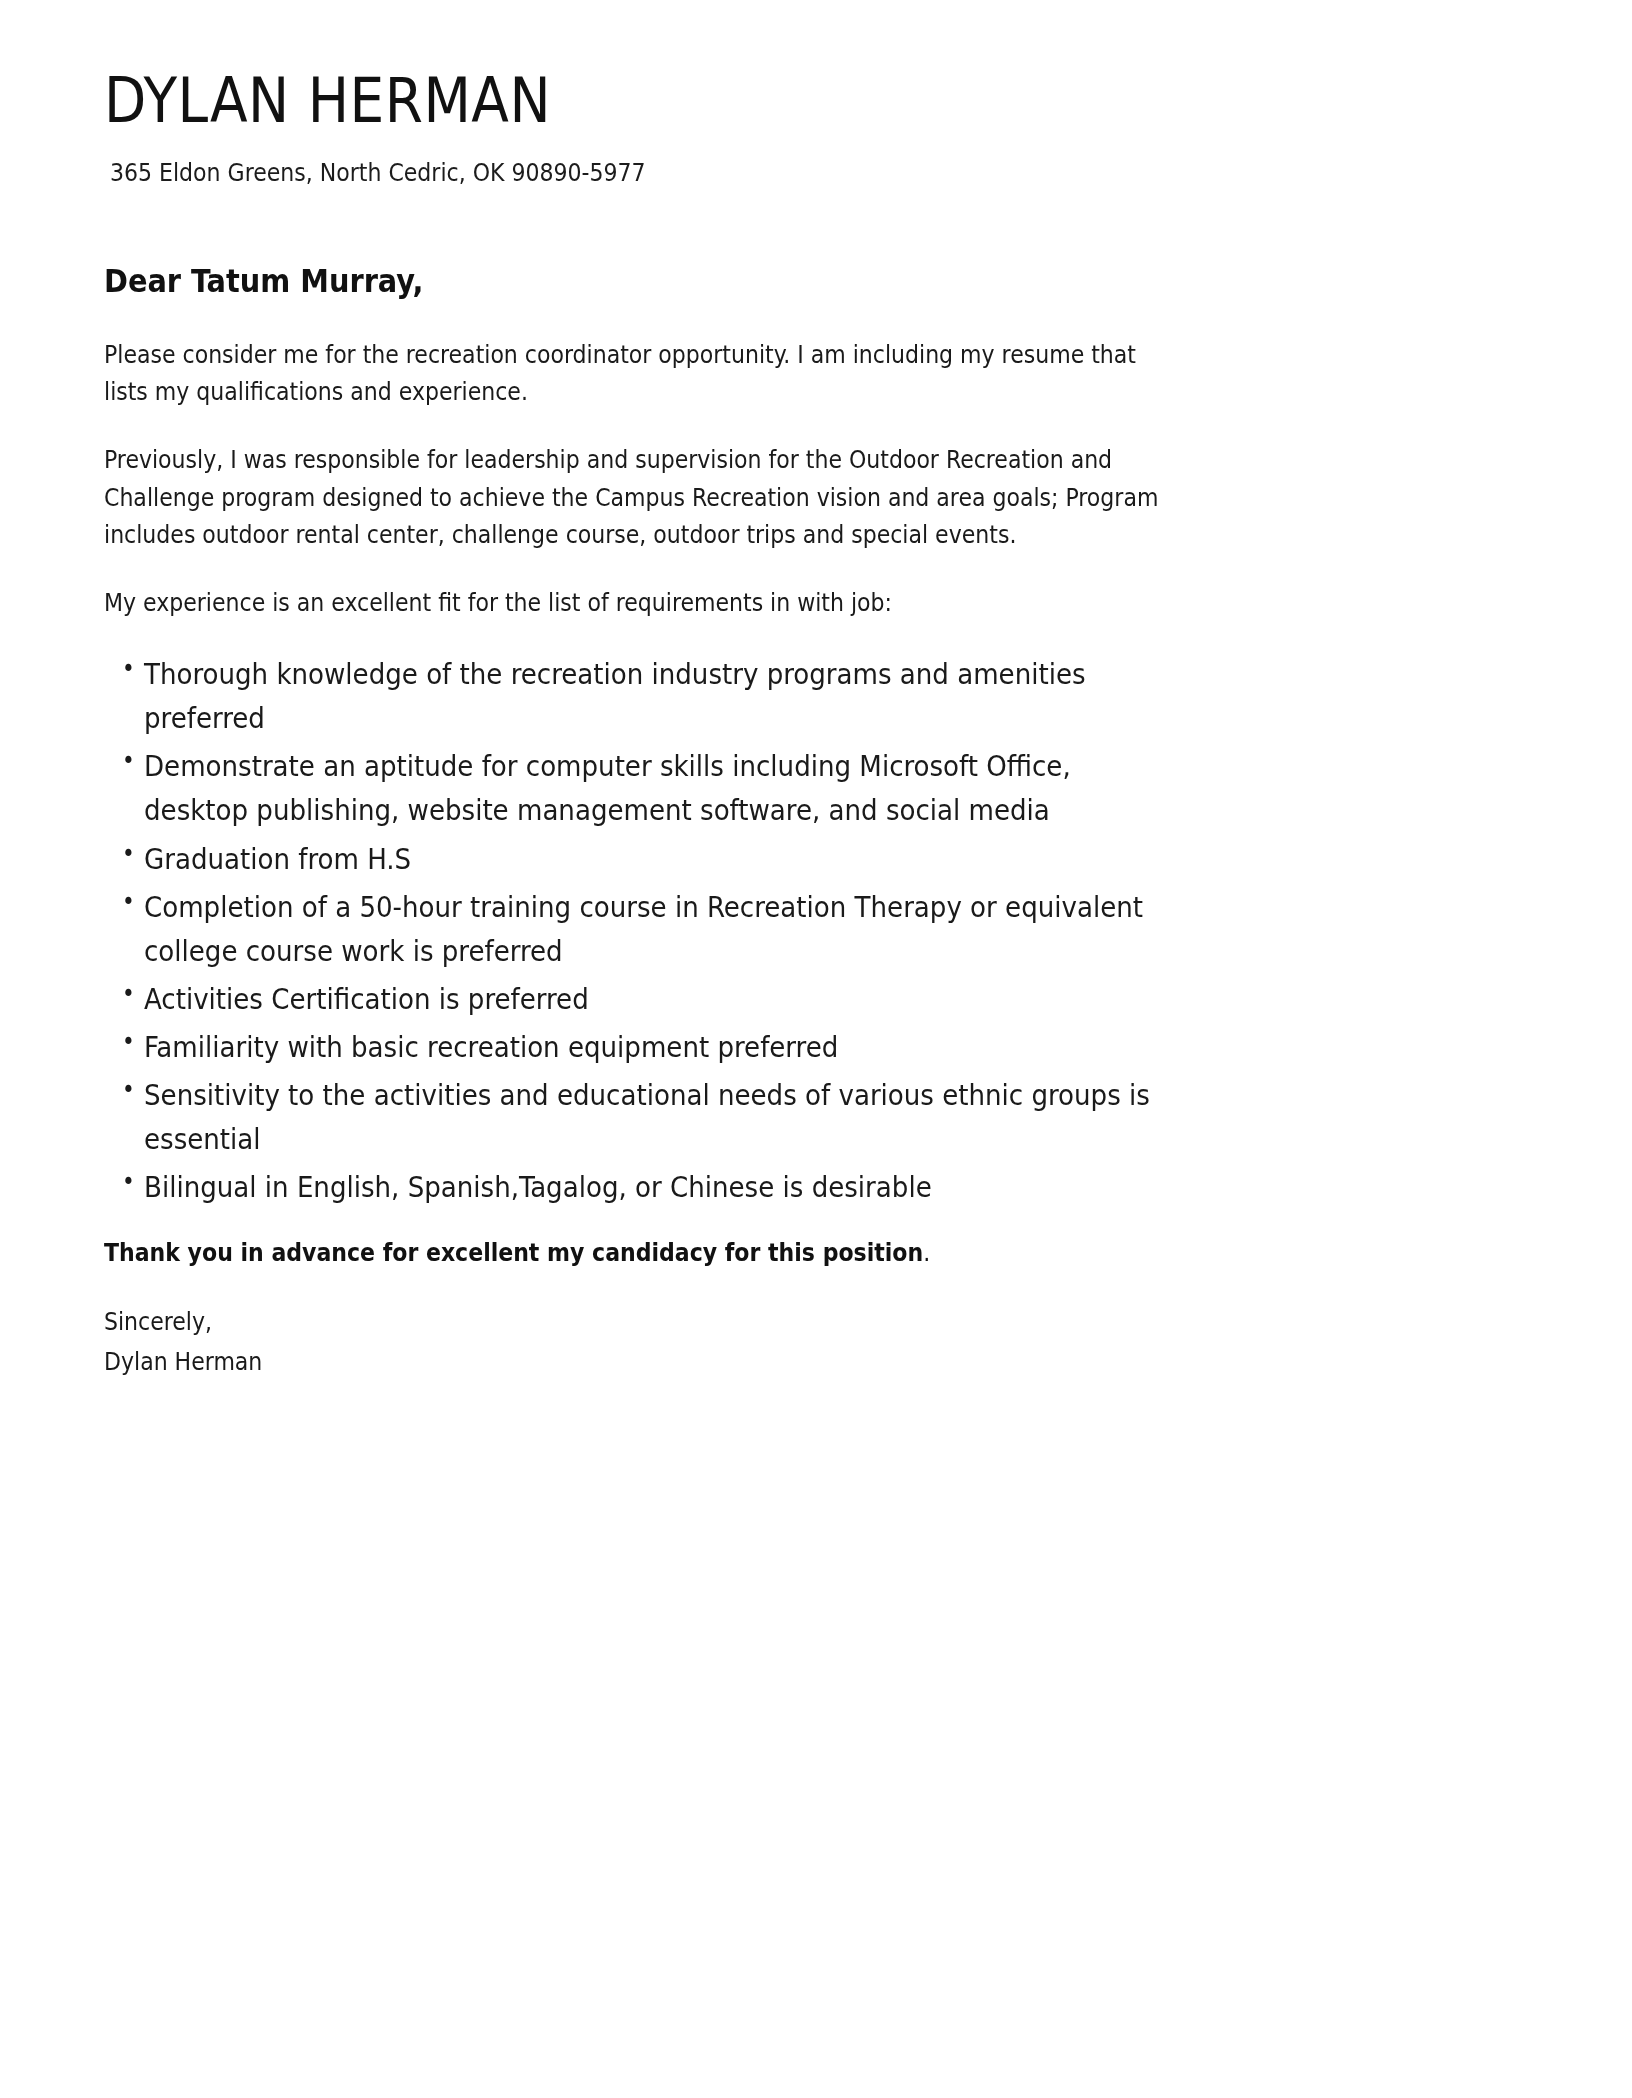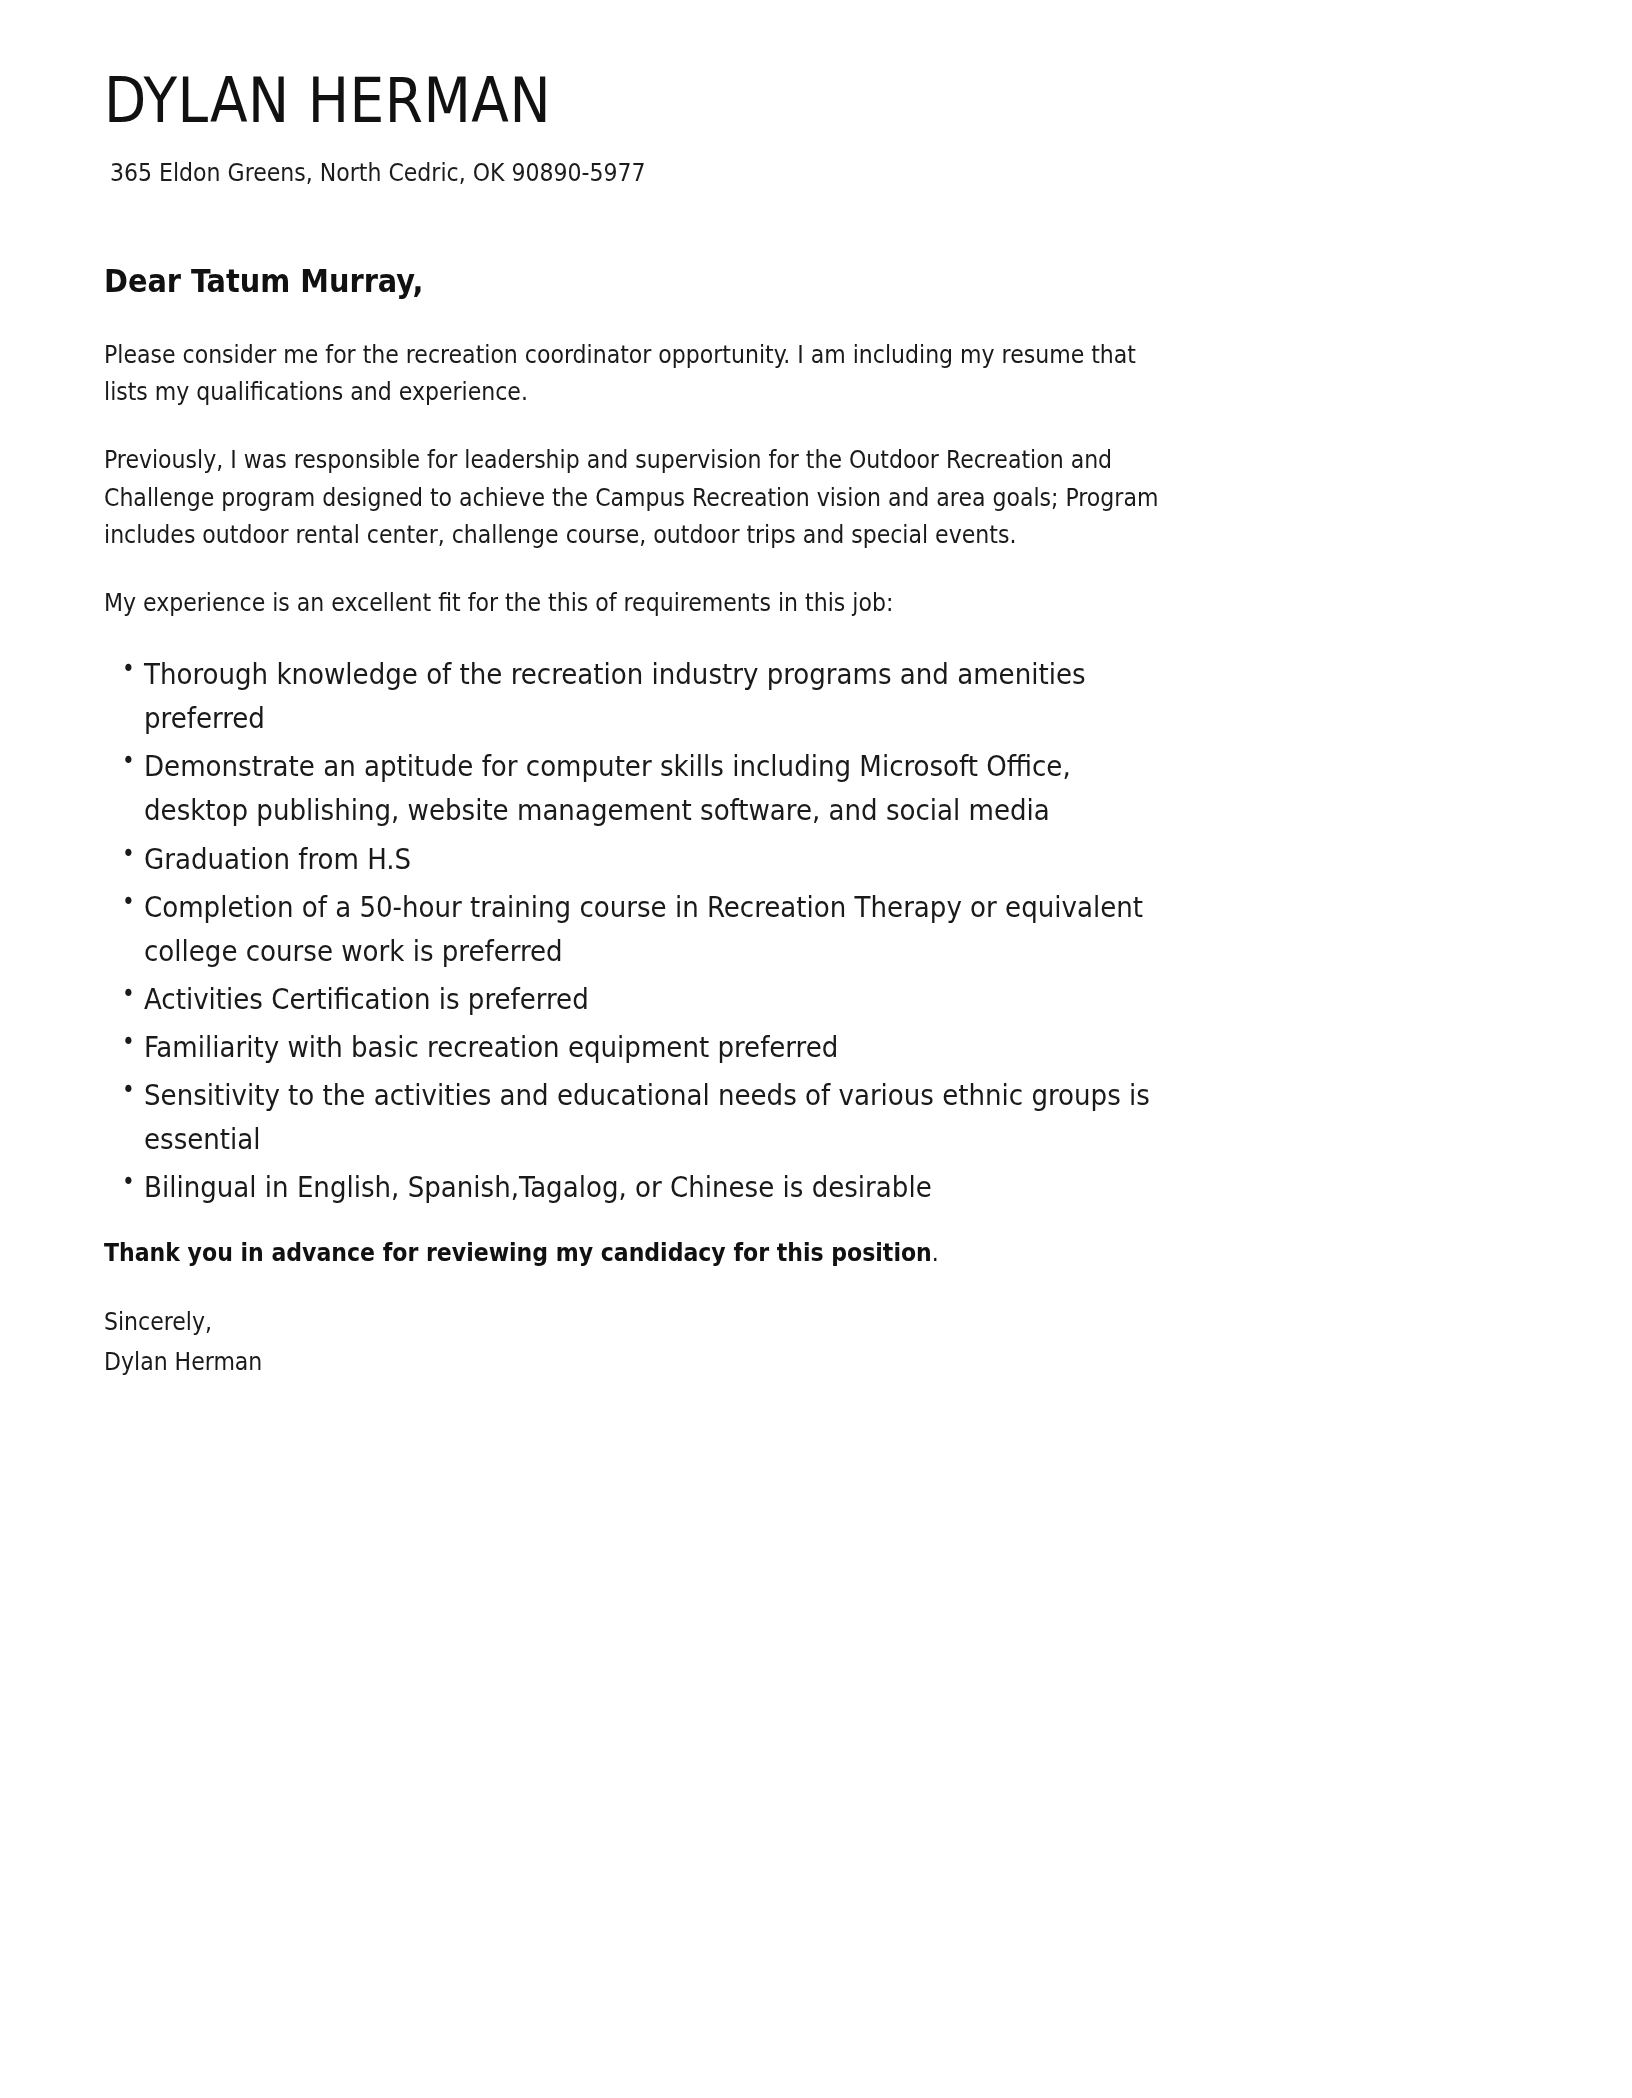--- a/index.html
+++ b/index.html
@@ -140,34 +140,34 @@
     </div>
 
     <div class="body-block">
 
       <p class="salutation">Dear Tatum Murray,</p>
 
       <p class="para">Please consider me for the recreation coordinator opportunity. I am including my resume that lists my qualifications and experience.</p>
 
       <p class="para">Previously, I was responsible for leadership and supervision for the Outdoor Recreation and Challenge program designed to achieve the Campus Recreation vision and area goals; Program includes outdoor rental center, challenge course, outdoor trips and special events.</p>
 
-      <p class="para">My experience is an excellent fit for the this of requirements in this job:</p>
+      <p class="para">My experience is an excellent fit for the list of requirements in with job:</p>
 
       <ul class="req-list">
         <li>Thorough knowledge of the recreation industry programs and amenities preferred</li>
         <li>Demonstrate an aptitude for computer skills including Microsoft Office, desktop publishing, website management software, and social media</li>
         <li>Graduation from H.S</li>
         <li>Completion of a 50-hour training course in Recreation Therapy or equivalent college course work is preferred</li>
         <li>Activities Certification is preferred</li>
         <li>Familiarity with basic recreation equipment preferred</li>
         <li>Sensitivity to the activities and educational needs of various ethnic groups is essential</li>
         <li>Bilingual in English, Spanish,Tagalog, or Chinese is desirable</li>
       </ul>
 
-      <p class="thanks"><span>Thank you in advance for reviewing my candidacy for this position</span><span class="tail">.</span></p>
+      <p class="thanks"><span>Thank you in advance for excellent my candidacy for this position</span><span class="tail">.</span></p>
 
       <div class="signoff">
         <div>Sincerely,</div>
         <div>Dylan Herman</div>
       </div>
 
     </div>
   </div>
 </div>
 

